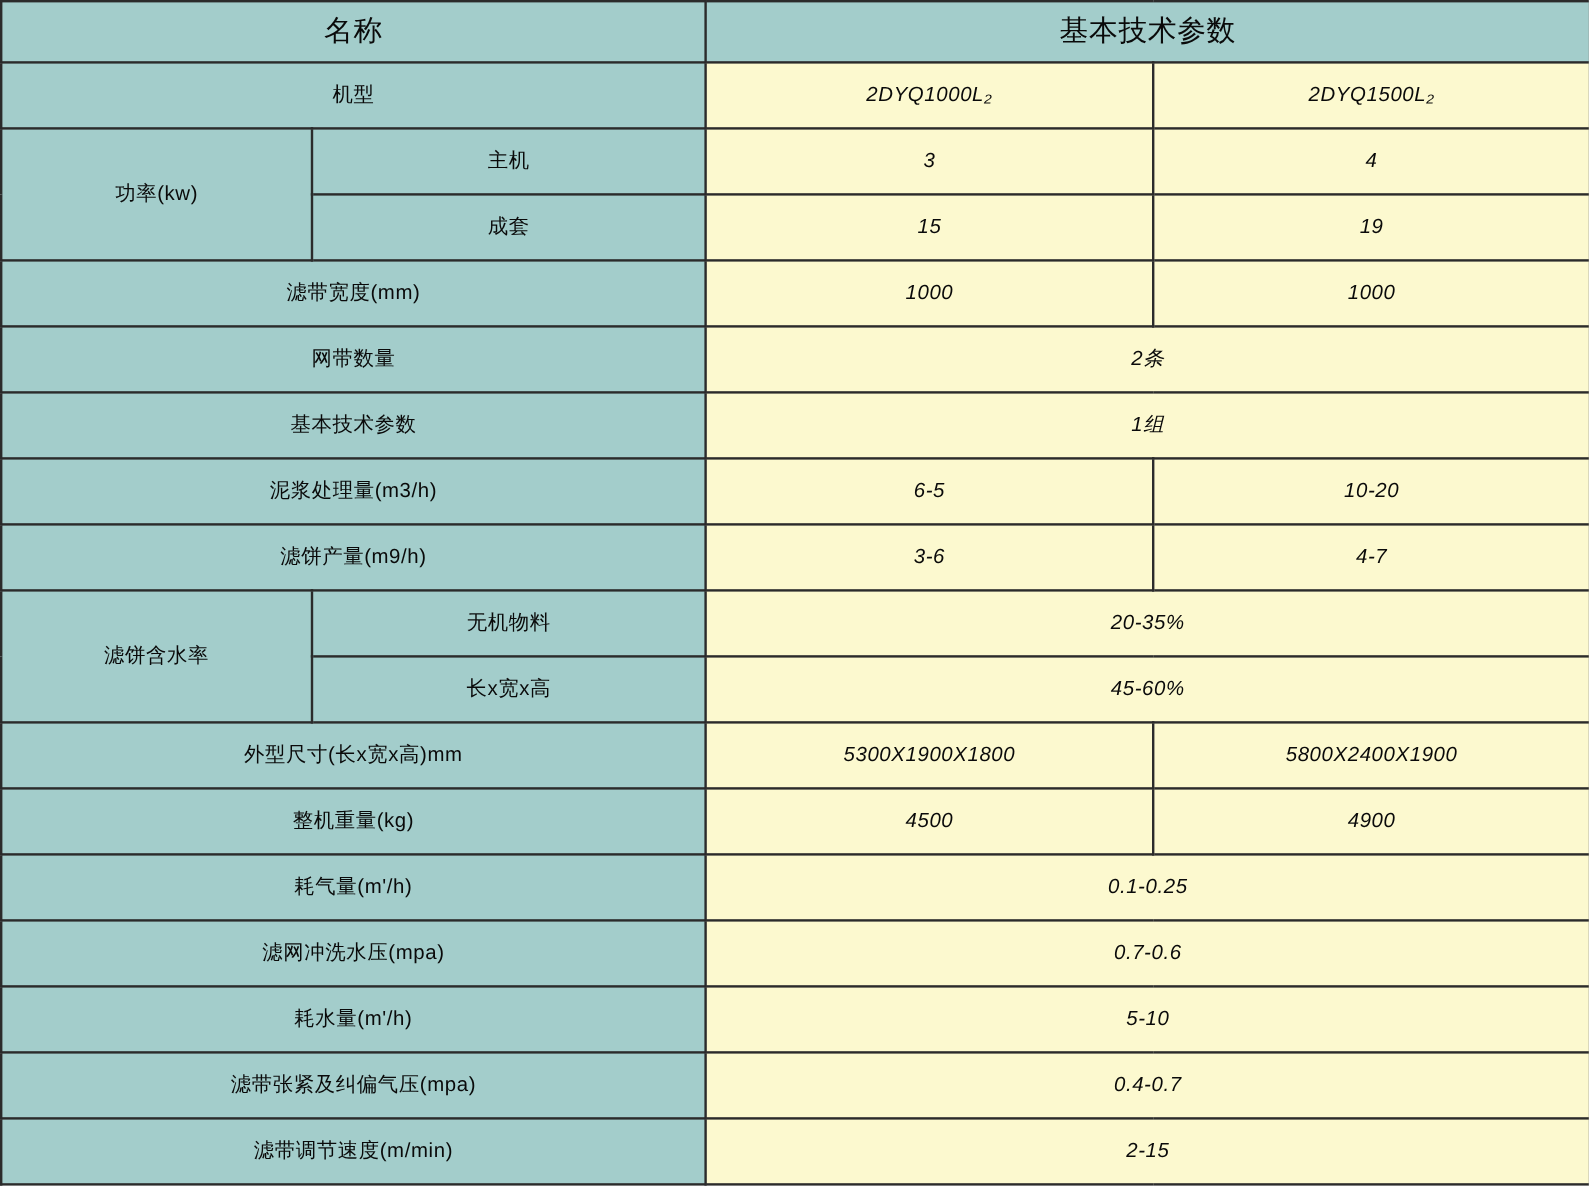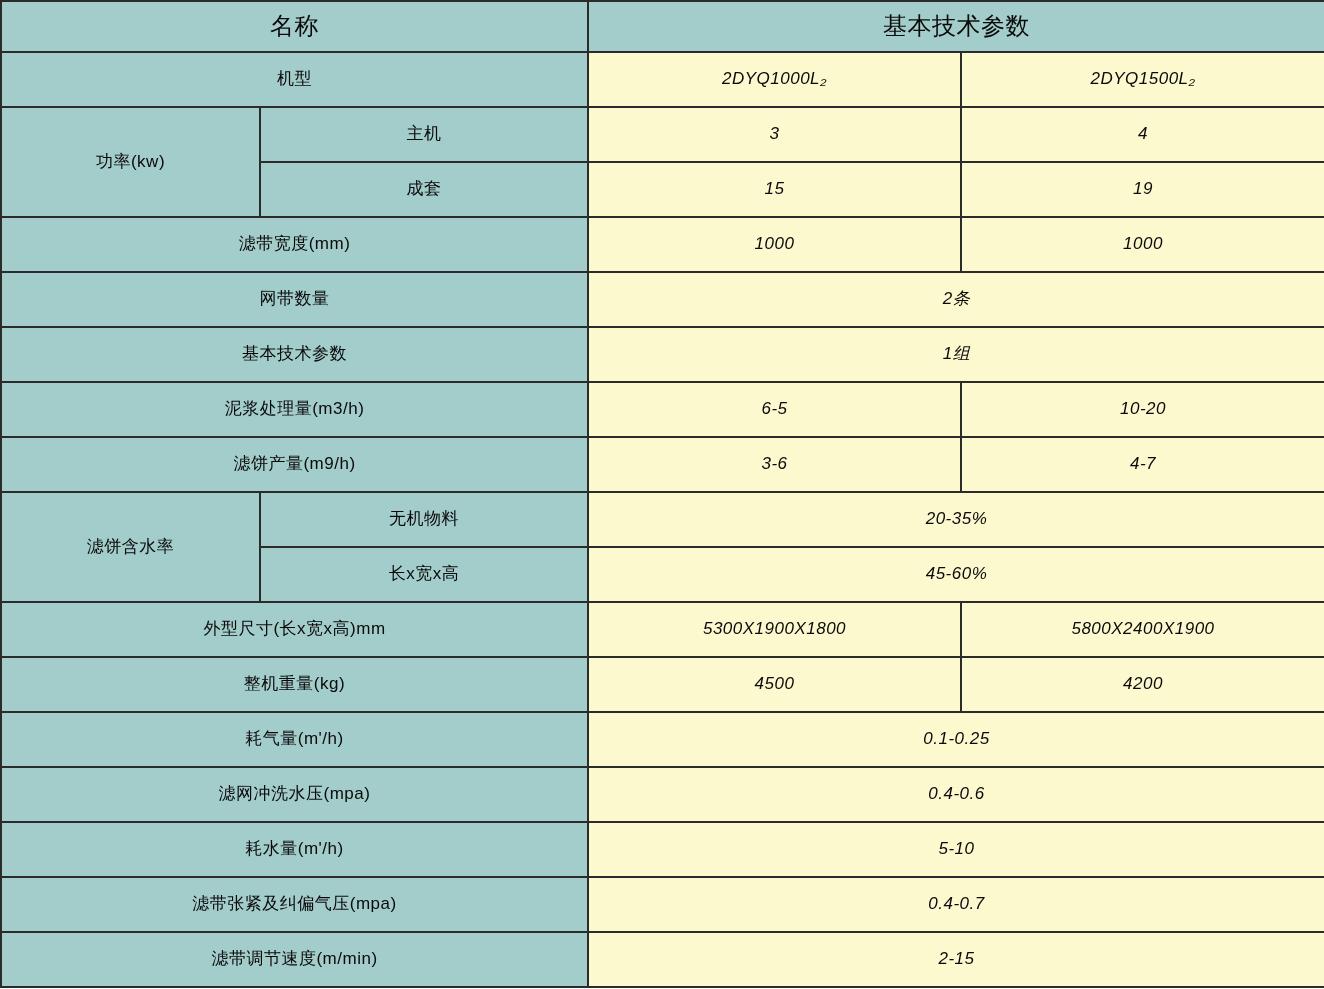--- a/index.html
+++ b/index.html
@@ -109,31 +109,31 @@
 
   <tr class="row">
     <td colspan="2" class="teal">外型尺寸(长x宽x高)mm</td>
     <td class="yellow">5300X1900X1800</td>
     <td class="yellow">5800X2400X1900</td>
   </tr>
 
   <tr class="row">
     <td colspan="2" class="teal">整机重量(kg)</td>
     <td class="yellow">4500</td>
-    <td class="yellow">4200</td>
+    <td class="yellow">4900</td>
   </tr>
 
   <tr class="row">
     <td colspan="2" class="teal">耗气量(m'/h)</td>
     <td colspan="2" class="yellow">0.1-0.25</td>
   </tr>
 
   <tr class="row">
     <td colspan="2" class="teal">滤网冲洗水压(mpa)</td>
-    <td colspan="2" class="yellow">0.4-0.6</td>
+    <td colspan="2" class="yellow">0.7-0.6</td>
   </tr>
 
   <tr class="row">
     <td colspan="2" class="teal">耗水量(m'/h)</td>
     <td colspan="2" class="yellow">5-10</td>
   </tr>
 
   <tr class="row">
     <td colspan="2" class="teal">滤带张紧及纠偏气压(mpa)</td>
     <td colspan="2" class="yellow">0.4-0.7</td>

